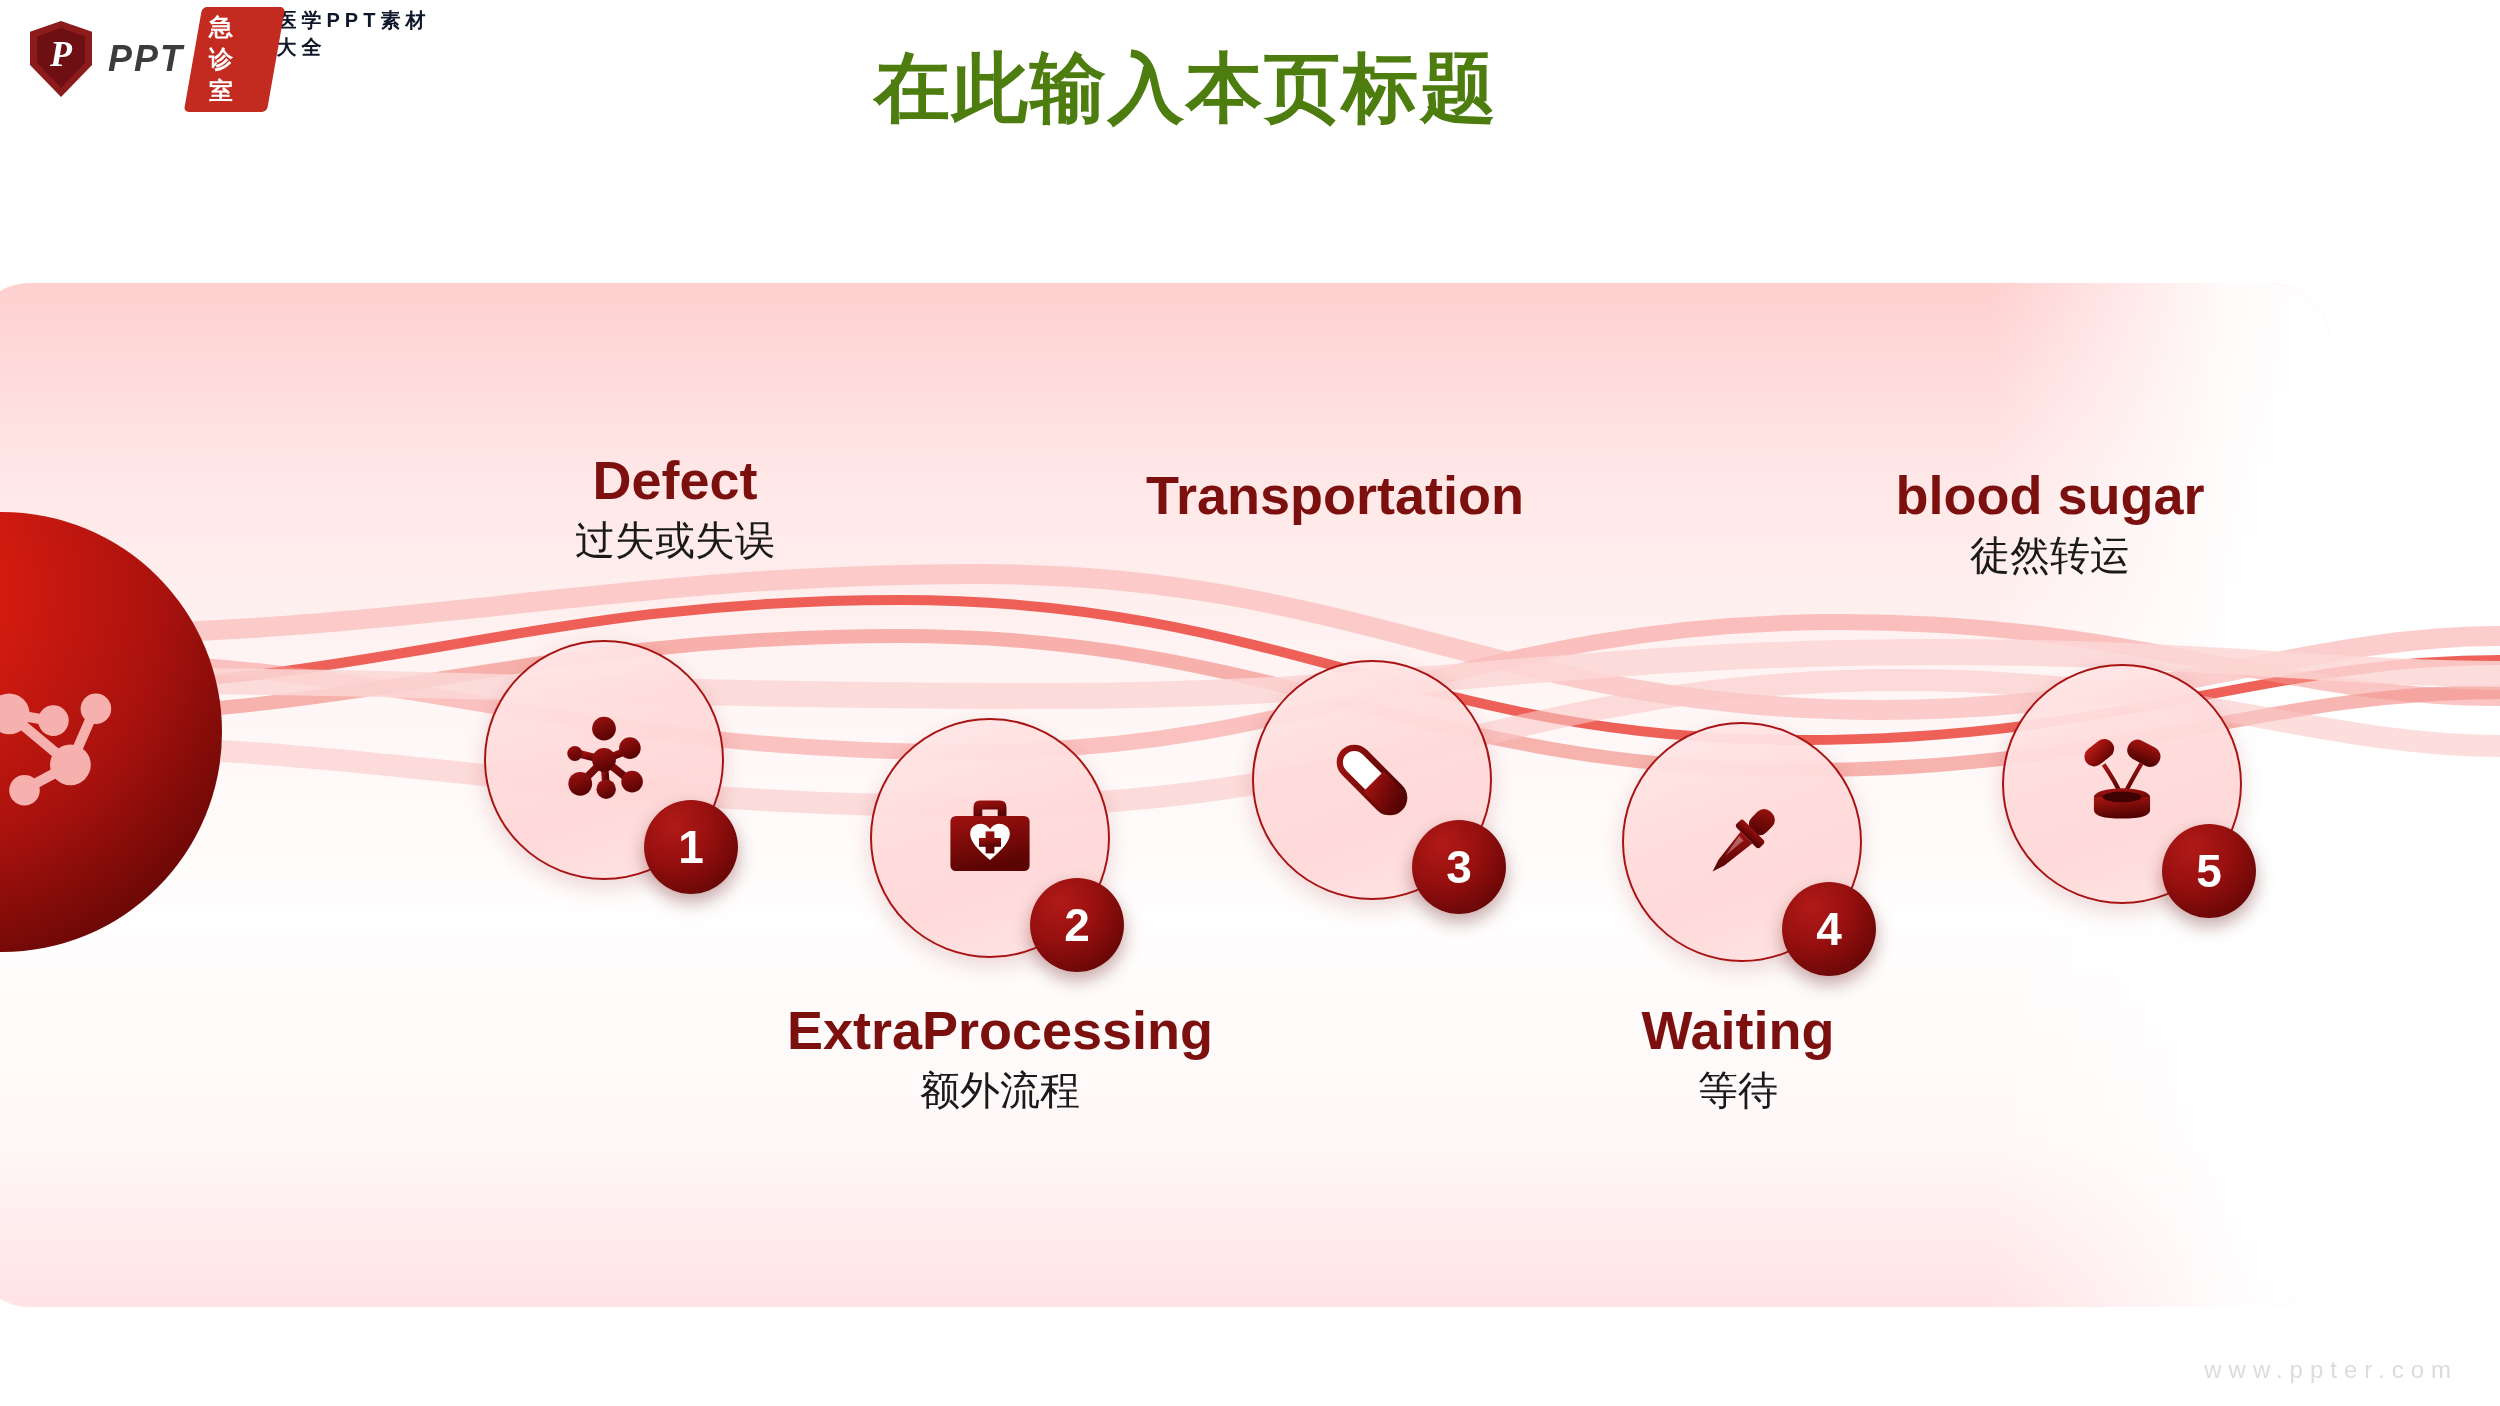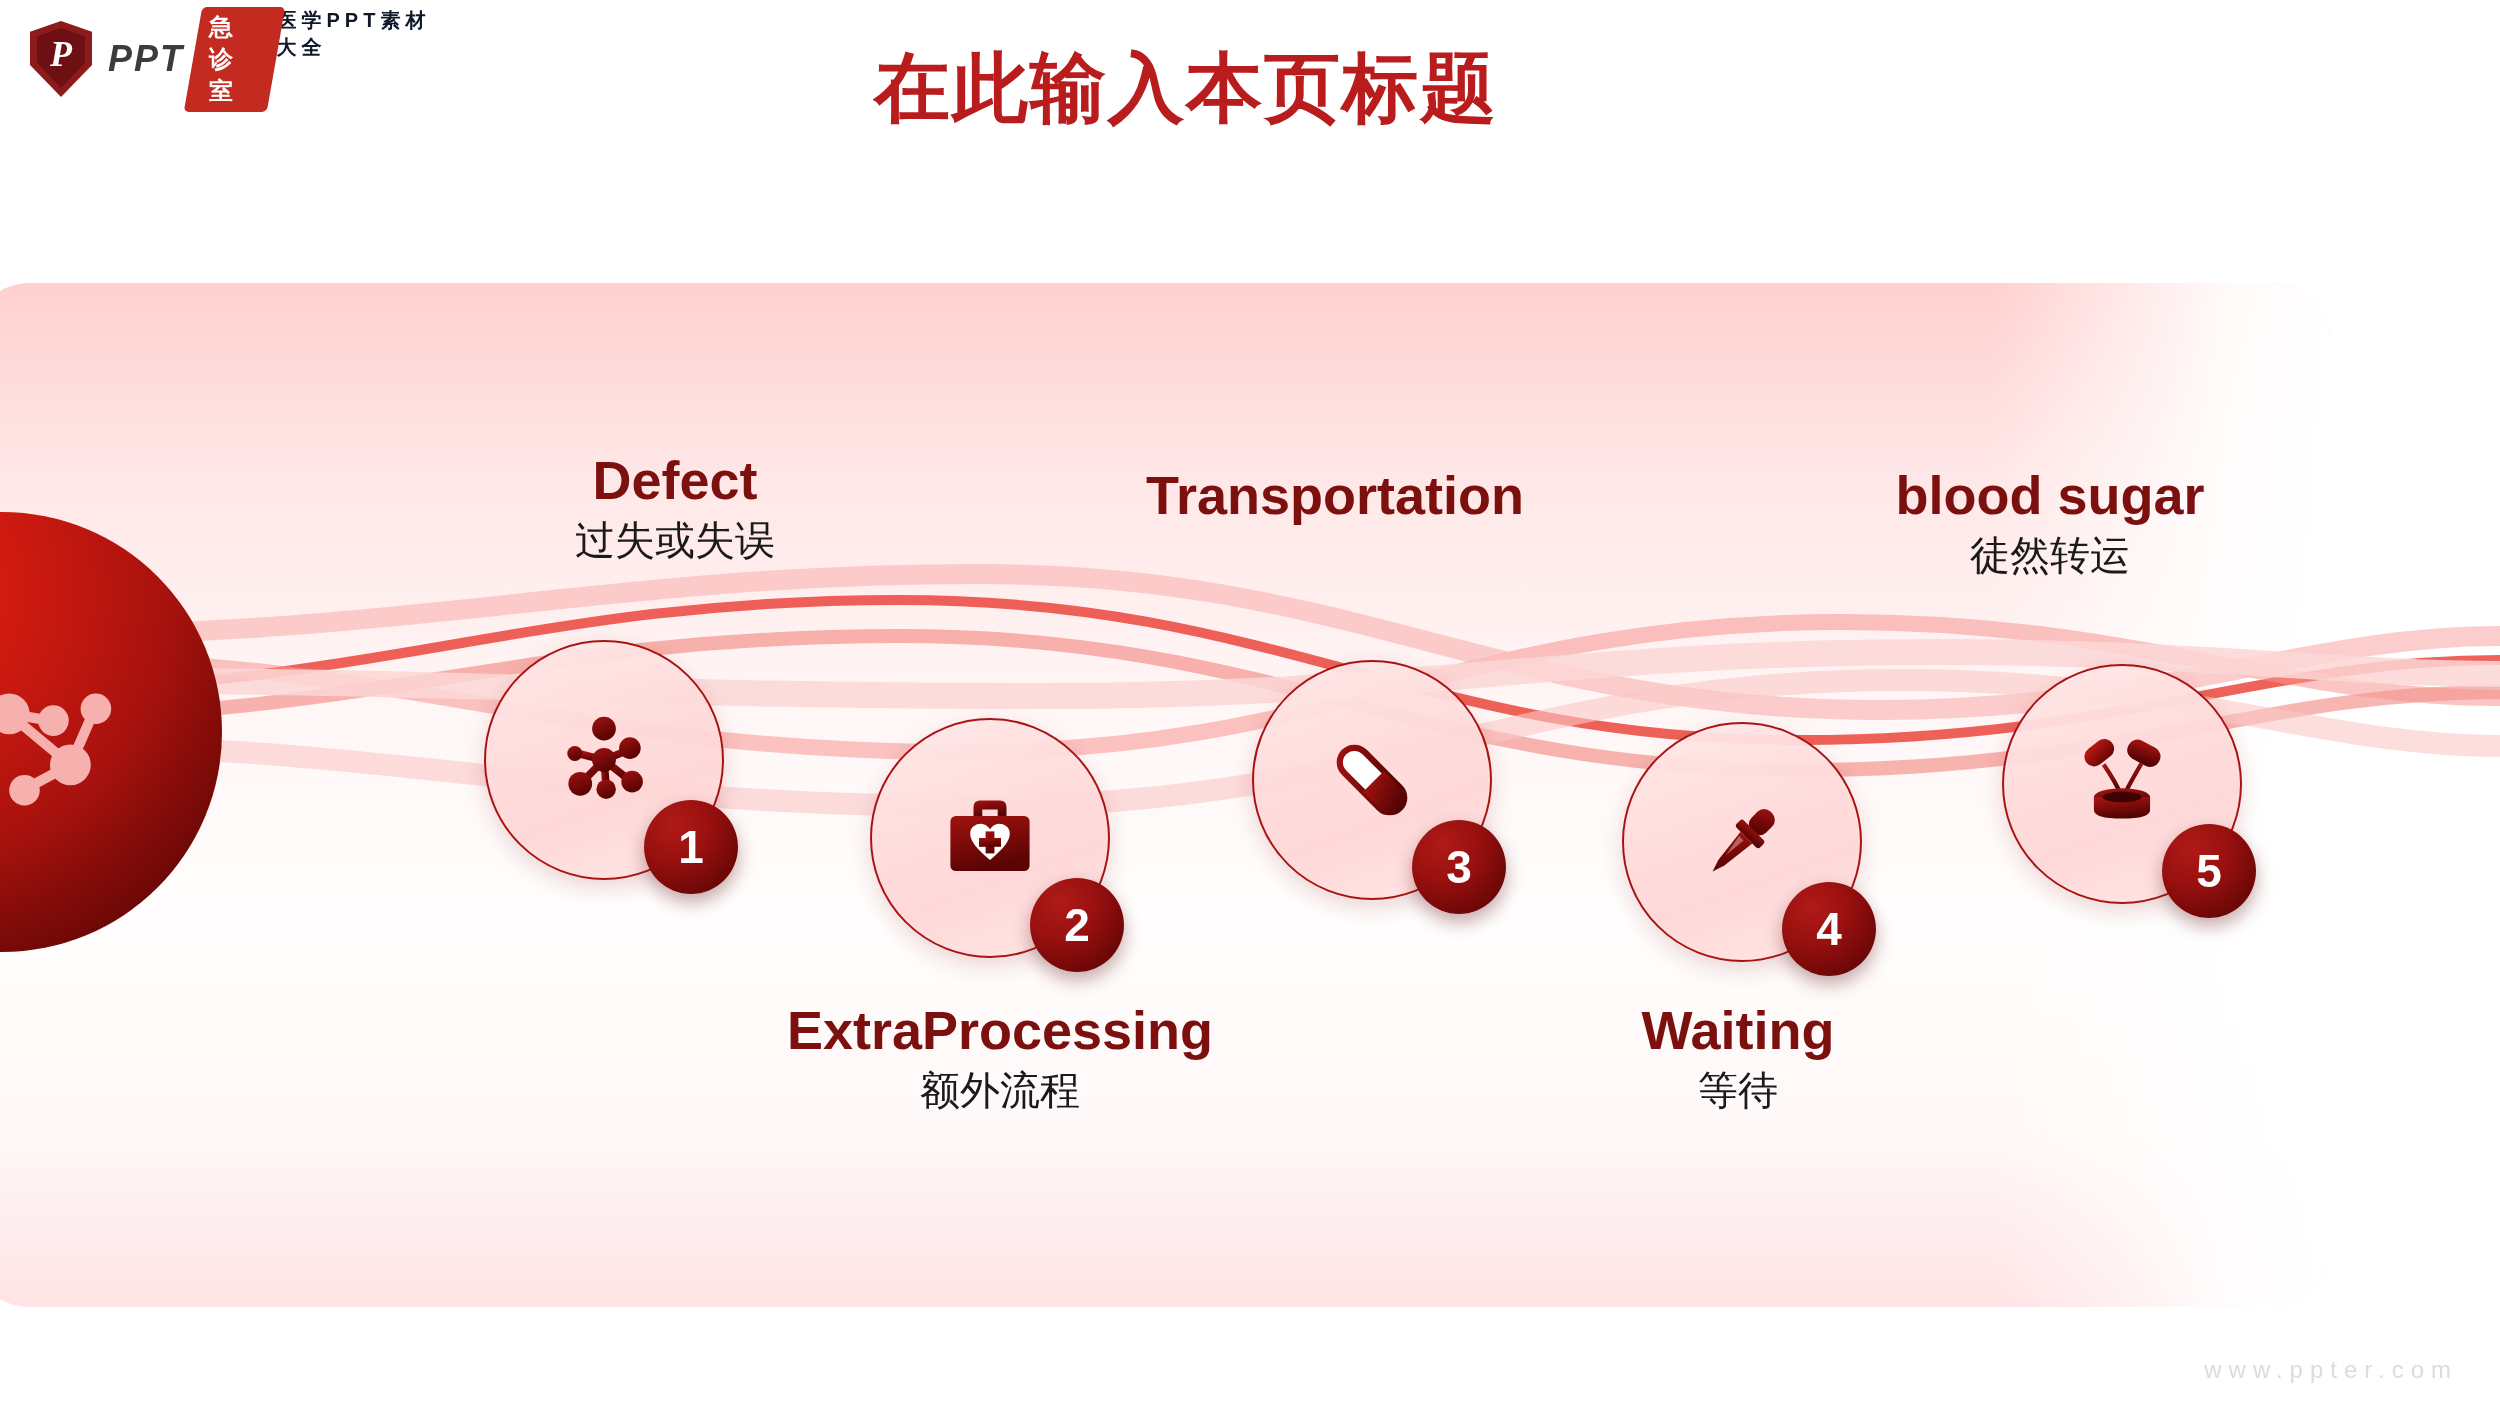--- a/index.html
+++ b/index.html
@@ -88,21 +88,21 @@
 
   
   .page-title {
     position: absolute;
     left: 0;
     top: 38px;
     width: 2372px;
     text-align: center;
     font-size: 76px;
     font-weight: bold;
-    color: #b91c1c;
+    color: #4d7c0f;
     letter-spacing: 2px;
     font-family: "Liberation Sans", sans-serif;
   }
 
   
   .panel {
     position: absolute;
     left: -30px;
     top: 283px;
     width: 2360px;

